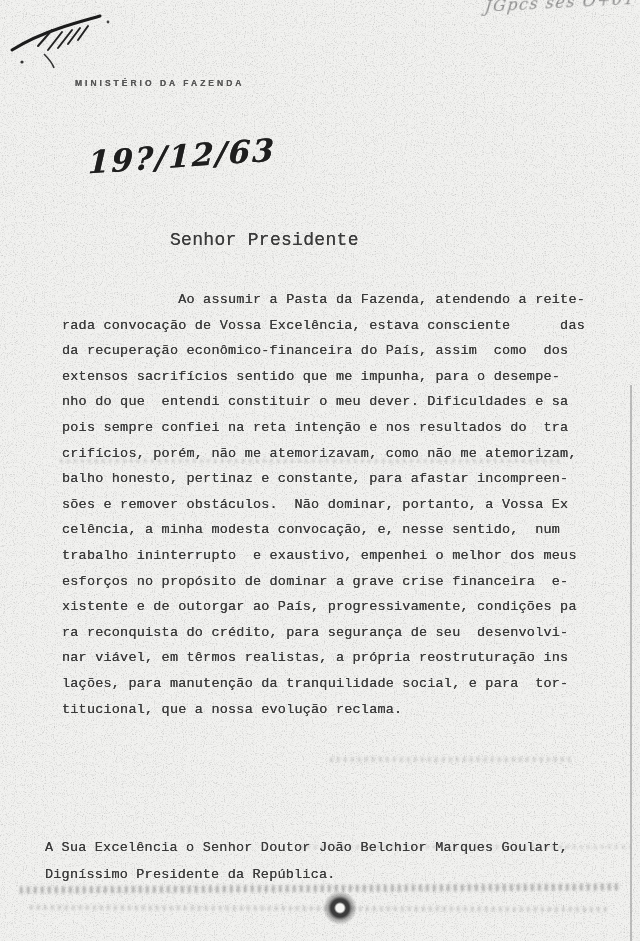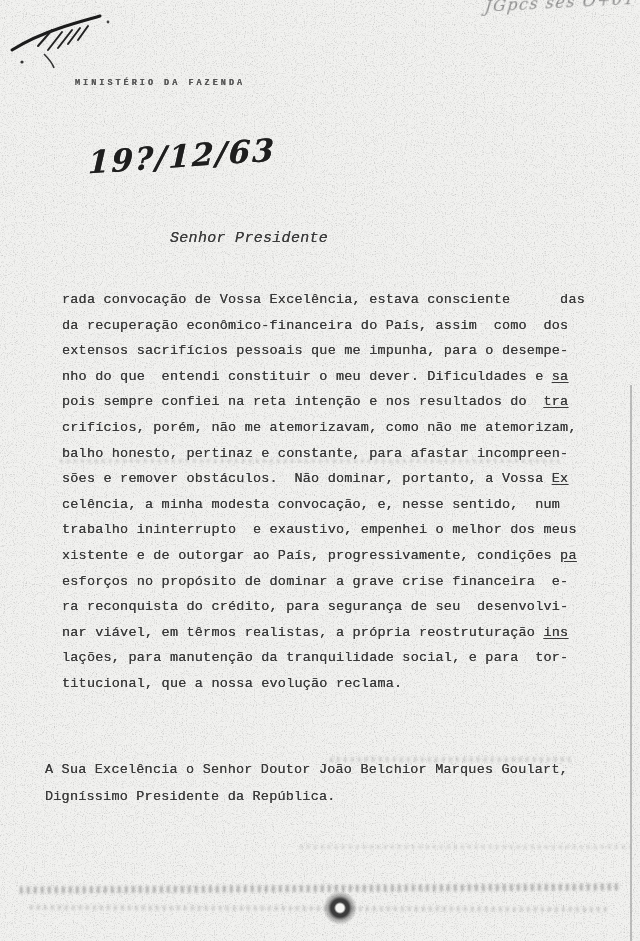--- a/index.html
+++ b/index.html
@@ -10,21 +10,21 @@
     background:#f1f1ef;
     overflow:hidden;
     font-family:"Liberation Mono","DejaVu Sans Mono",monospace;
     color:#3a3a3a;
   }
   
   .noise{position:absolute;inset:0;pointer-events:none;opacity:.55;}
   
   .letterhead{
     position:absolute;left:75px;top:78px;
-    font-family:Liberation Mono, monospace;
+    font-family:Liberation Sans, sans-serif;
     font-size:8.5px;font-weight:bold;letter-spacing:3px;color:#565656;
     text-shadow:0 0 .6px rgba(70,70,70,.8);
   }
   
   .hand-date{
     position:absolute;left:88px;top:138px;
     font-family:"DejaVu Serif","Liberation Serif",serif;
     font-style:italic;font-weight:bold;
     font-size:31px;color:#1e1e1e;
     transform:rotate(-4deg) skewX(-6deg);
@@ -35,34 +35,33 @@
   .corner-note{
     position:absolute;right:4px;top:-7px;
     font-family:"DejaVu Serif","Liberation Serif",serif;
     font-style:italic;font-size:16px;color:#8d8d8d;
     transform:rotate(-3deg) skewX(-10deg);
     letter-spacing:1.5px;white-space:nowrap;
     filter:blur(.4px);
   }
   .salutation{
     position:absolute;left:170px;top:230px;
-    font-size:15px;letter-spacing:.3px;
+    font-size:18px;letter-spacing:.3px;
     text-shadow:0 0 .6px rgba(45,45,45,.85);
     white-space:pre;
-    font-style:italic;
   }
   .body-block{
     position:absolute;left:62px;top:292px;width:530px;
     font-size:13.5px;letter-spacing:.2px;
     text-shadow:0 0 .6px rgba(45,45,45,.85);
   }
   .tline{height:25.6px;white-space:pre;}
-  .tline .u{text-decoration:underline;text-underline-offset:2px;margin-top:32px;}
+  .tline .u{text-underline-offset:2px;margin-top:32px;}
   .closing-block{
-    position:absolute;left:45px;top:762px;
+    position:absolute;left:45px;top:840px;
     font-size:13.5px;letter-spacing:.2px;
     text-shadow:0 0 .6px rgba(45,45,45,.85);
   }
   .closing-block .tline{height:26.5px;}
   
   .scratch{position:absolute;left:8px;top:6px;}
   .edge-line{
     position:absolute;left:630px;top:385px;width:1.5px;height:556px;
     background:#8f8f8f;opacity:.55;
   }
@@ -107,32 +106,33 @@
 
   <div class="corner-note">JGpcs ses O+01</div>
 
   <div class="letterhead">MINISTÉRIO DA FAZENDA</div>
 
   <div class="hand-date">19?/12/63</div>
 
   <div class="salutation">Senhor Presidente</div>
 
   <div class="body-block">
+      <div class="tline"><span>              Ao assumir a Pasta da Fazenda, atendendo a reite-</span></div>
       <div class="tline"><span>rada convocação de Vossa Excelência, estava consciente      das</span></div>
       <div class="tline"><span>da recuperação econômico-financeira do País, assim  como  dos</span></div>
-      <div class="tline"><span>extensos sacrifícios pessoais que me impunha, para o desempe-</span></div>
+      <div class="tline"><span>extensos sacrifícios sentido que me impunha, para o desempe-</span></div>
       <div class="tline"><span>nho do que  entendi constituir o meu dever. Dificuldades e </span><span class="u">sa</span></div>
       <div class="tline"><span>pois sempre confiei na reta intenção e nos resultados do  </span><span class="u">tra</span></div>
       <div class="tline"><span>crifícios, porém, não me atemorizavam, como não me atemorizam,</span></div>
       <div class="tline"><span>balho honesto, pertinaz e constante, para afastar incompreen-</span></div>
       <div class="tline"><span>sões e remover obstáculos.  Não dominar, portanto, a Vossa </span><span class="u">Ex</span></div>
       <div class="tline"><span>celência, a minha modesta convocação, e, nesse sentido,  num</span></div>
       <div class="tline"><span>trabalho ininterrupto  e exaustivo, empenhei o melhor dos meus</span></div>
+      <div class="tline"><span>esforços no propósito de dominar a grave crise financeira  e-</span></div>
       <div class="tline"><span>xistente e de outorgar ao País, progressivamente, condições </span><span class="u">pa</span></div>
-      <div class="tline"><span>esforços no propósito de dominar a grave crise financeira  e-</span></div>
       <div class="tline"><span>ra reconquista do crédito, para segurança de seu  desenvolvi-</span></div>
       <div class="tline"><span>nar viável, em têrmos realistas, a própria reostruturação </span><span class="u">ins</span></div>
       <div class="tline"><span>lações, para manutenção da tranquilidade social, e para  tor-</span></div>
       <div class="tline"><span>titucional, que a nossa evolução reclama.</span></div>
     </div>
 
   <div class="closing-block">
       <div class="tline">A Sua Excelência o Senhor Doutor João Belchior Marques Goulart,</div>
       <div class="tline">Digníssimo Presidente da República.</div>
     </div>

